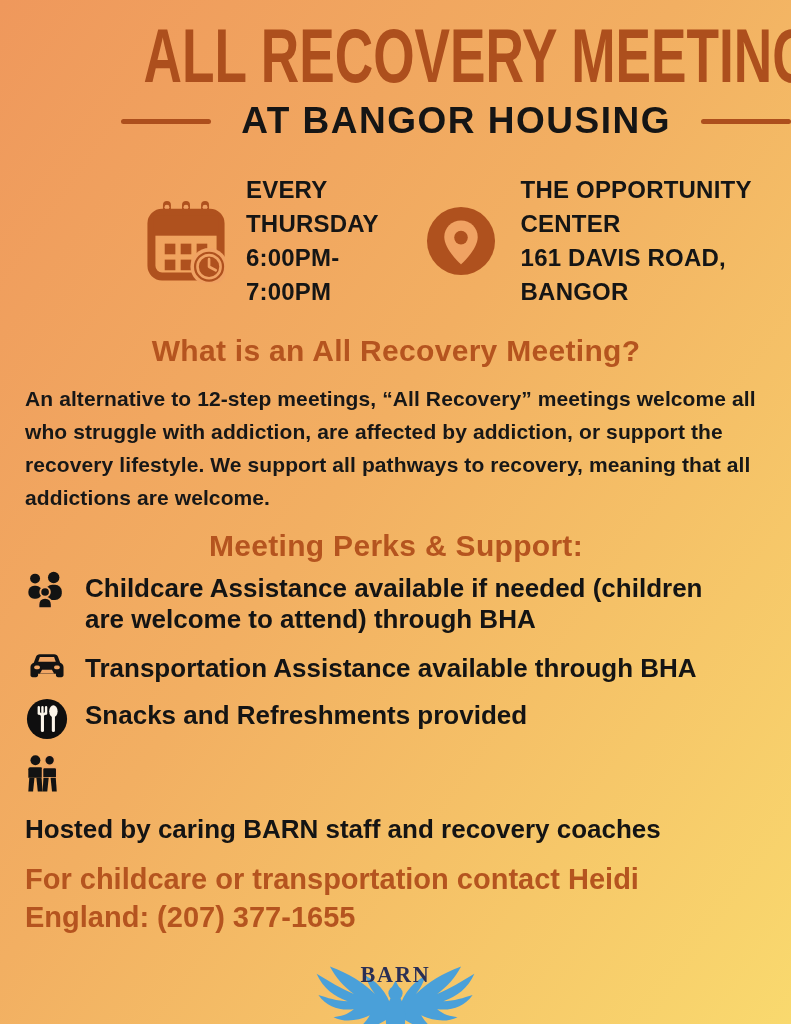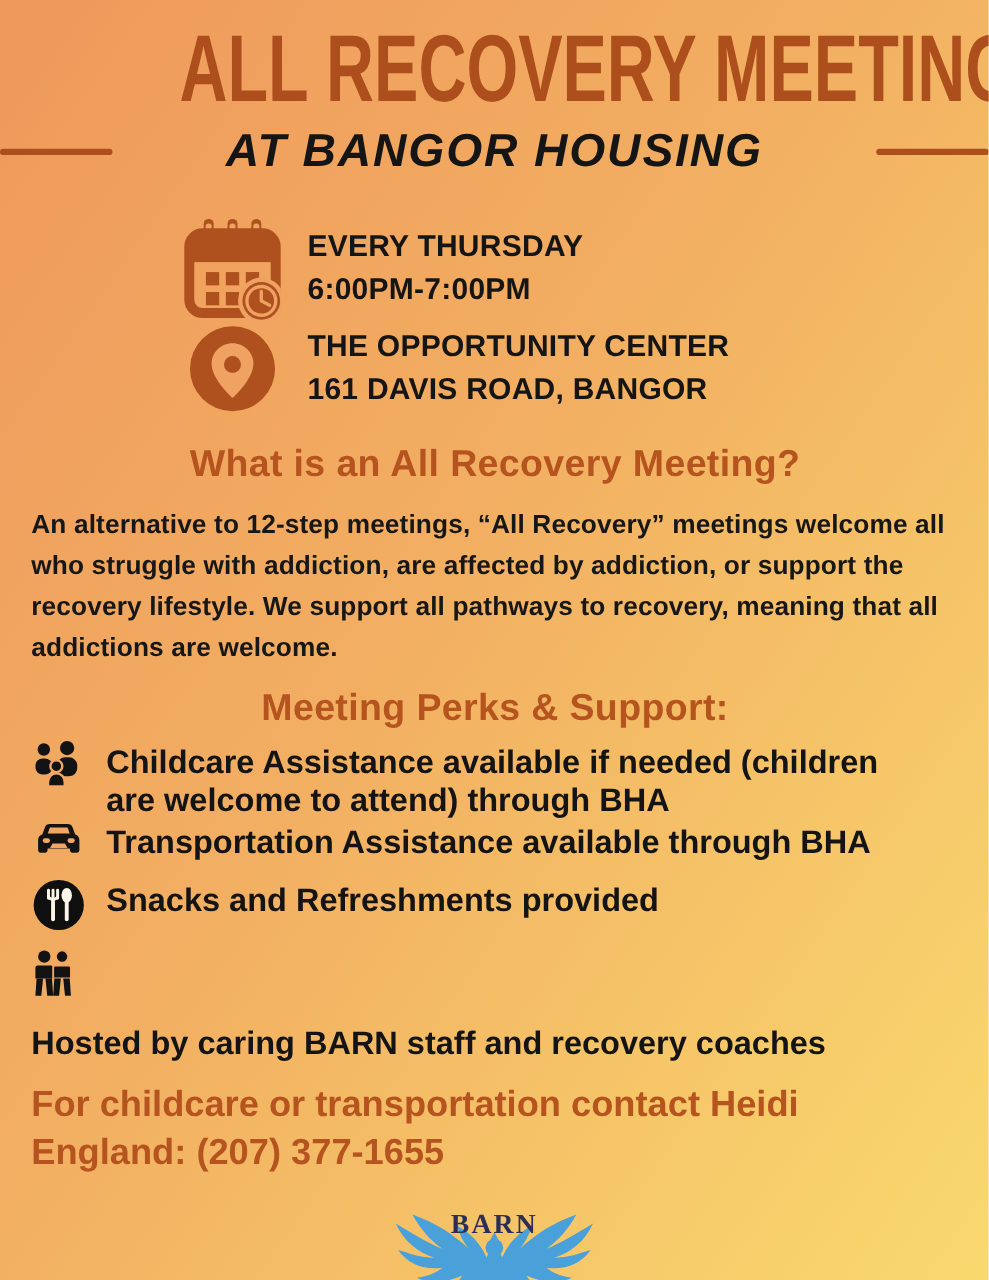--- a/index.html
+++ b/index.html
@@ -22,44 +22,44 @@
   }
   .title .condensed{
     display:inline-block;
     transform:scaleX(0.70);
     transform-origin:50% 50%;
     letter-spacing:0px;
   }
   
   .subtitle-row{
     margin-top:8px;
-    display:flex;align-items:center;justify-content:space-between;gap:30px;font-style:italic;
+    display:flex;align-items:center;justify-content:flex-end;gap:30px;
   }
   .subtitle-dash{width:90px;height:5px;background:#ad4f1d;border-radius:3px;}
   .subtitle{
     font-size:37px;font-weight:700;color:#151515;letter-spacing:1.5px;white-space:nowrap;
   }
   
-  .info{margin:31px 0 0 146px;display:flex;flex-direction:column;gap:3px;}
+  .info{margin:31px 0 0 146px;display:flex;gap:3px;}
   .info-row{display:flex;align-items:center;gap:20px;}
   .info-icon{flex:0 0 auto;display:flex;align-items:center;justify-content:center;width:80px;}
   .info-text{font-size:24px;font-weight:700;color:#151515;line-height:34px;letter-spacing:0.2px;}
   
   .section{margin:24px 24px 0 25px;}
   .section-heading{
     margin:0;font-size:30px;font-weight:700;color:#b5541f;letter-spacing:0.3px;line-height:36px;text-align:center;
   }
   .about-body{
     margin:13px 0 0;max-width:738px;
     font-size:21px;font-weight:700;color:#171717;line-height:33px;letter-spacing:0.1px;
   }
   
   .perk-row{display:flex;align-items:flex-start;gap:16px;}
   .perk-row.r1{margin-top:7px;}
-  .perk-row.r2{}
+  .perk-row.r2{margin-top:16px;}
   .perk-row.r3{margin-top:14px;}
   .perk-row.r4{margin-top:12px;flex-direction:column;}
   .perk-icon{flex:0 0 44px;display:flex;justify-content:center;align-items:center;}
   .perk-text{font-size:26px;font-weight:700;color:#141414;line-height:31px;padding-top:2px;}
   .perk-row.r1 .perk-text{max-width:628px;}
   
   .contact{margin:15px 24px 0 25px;font-size:29px;font-weight:700;color:#b5541f;line-height:38px;}
   
   .logo-wrap{margin-top:4px;text-align:center;}
 </style>

